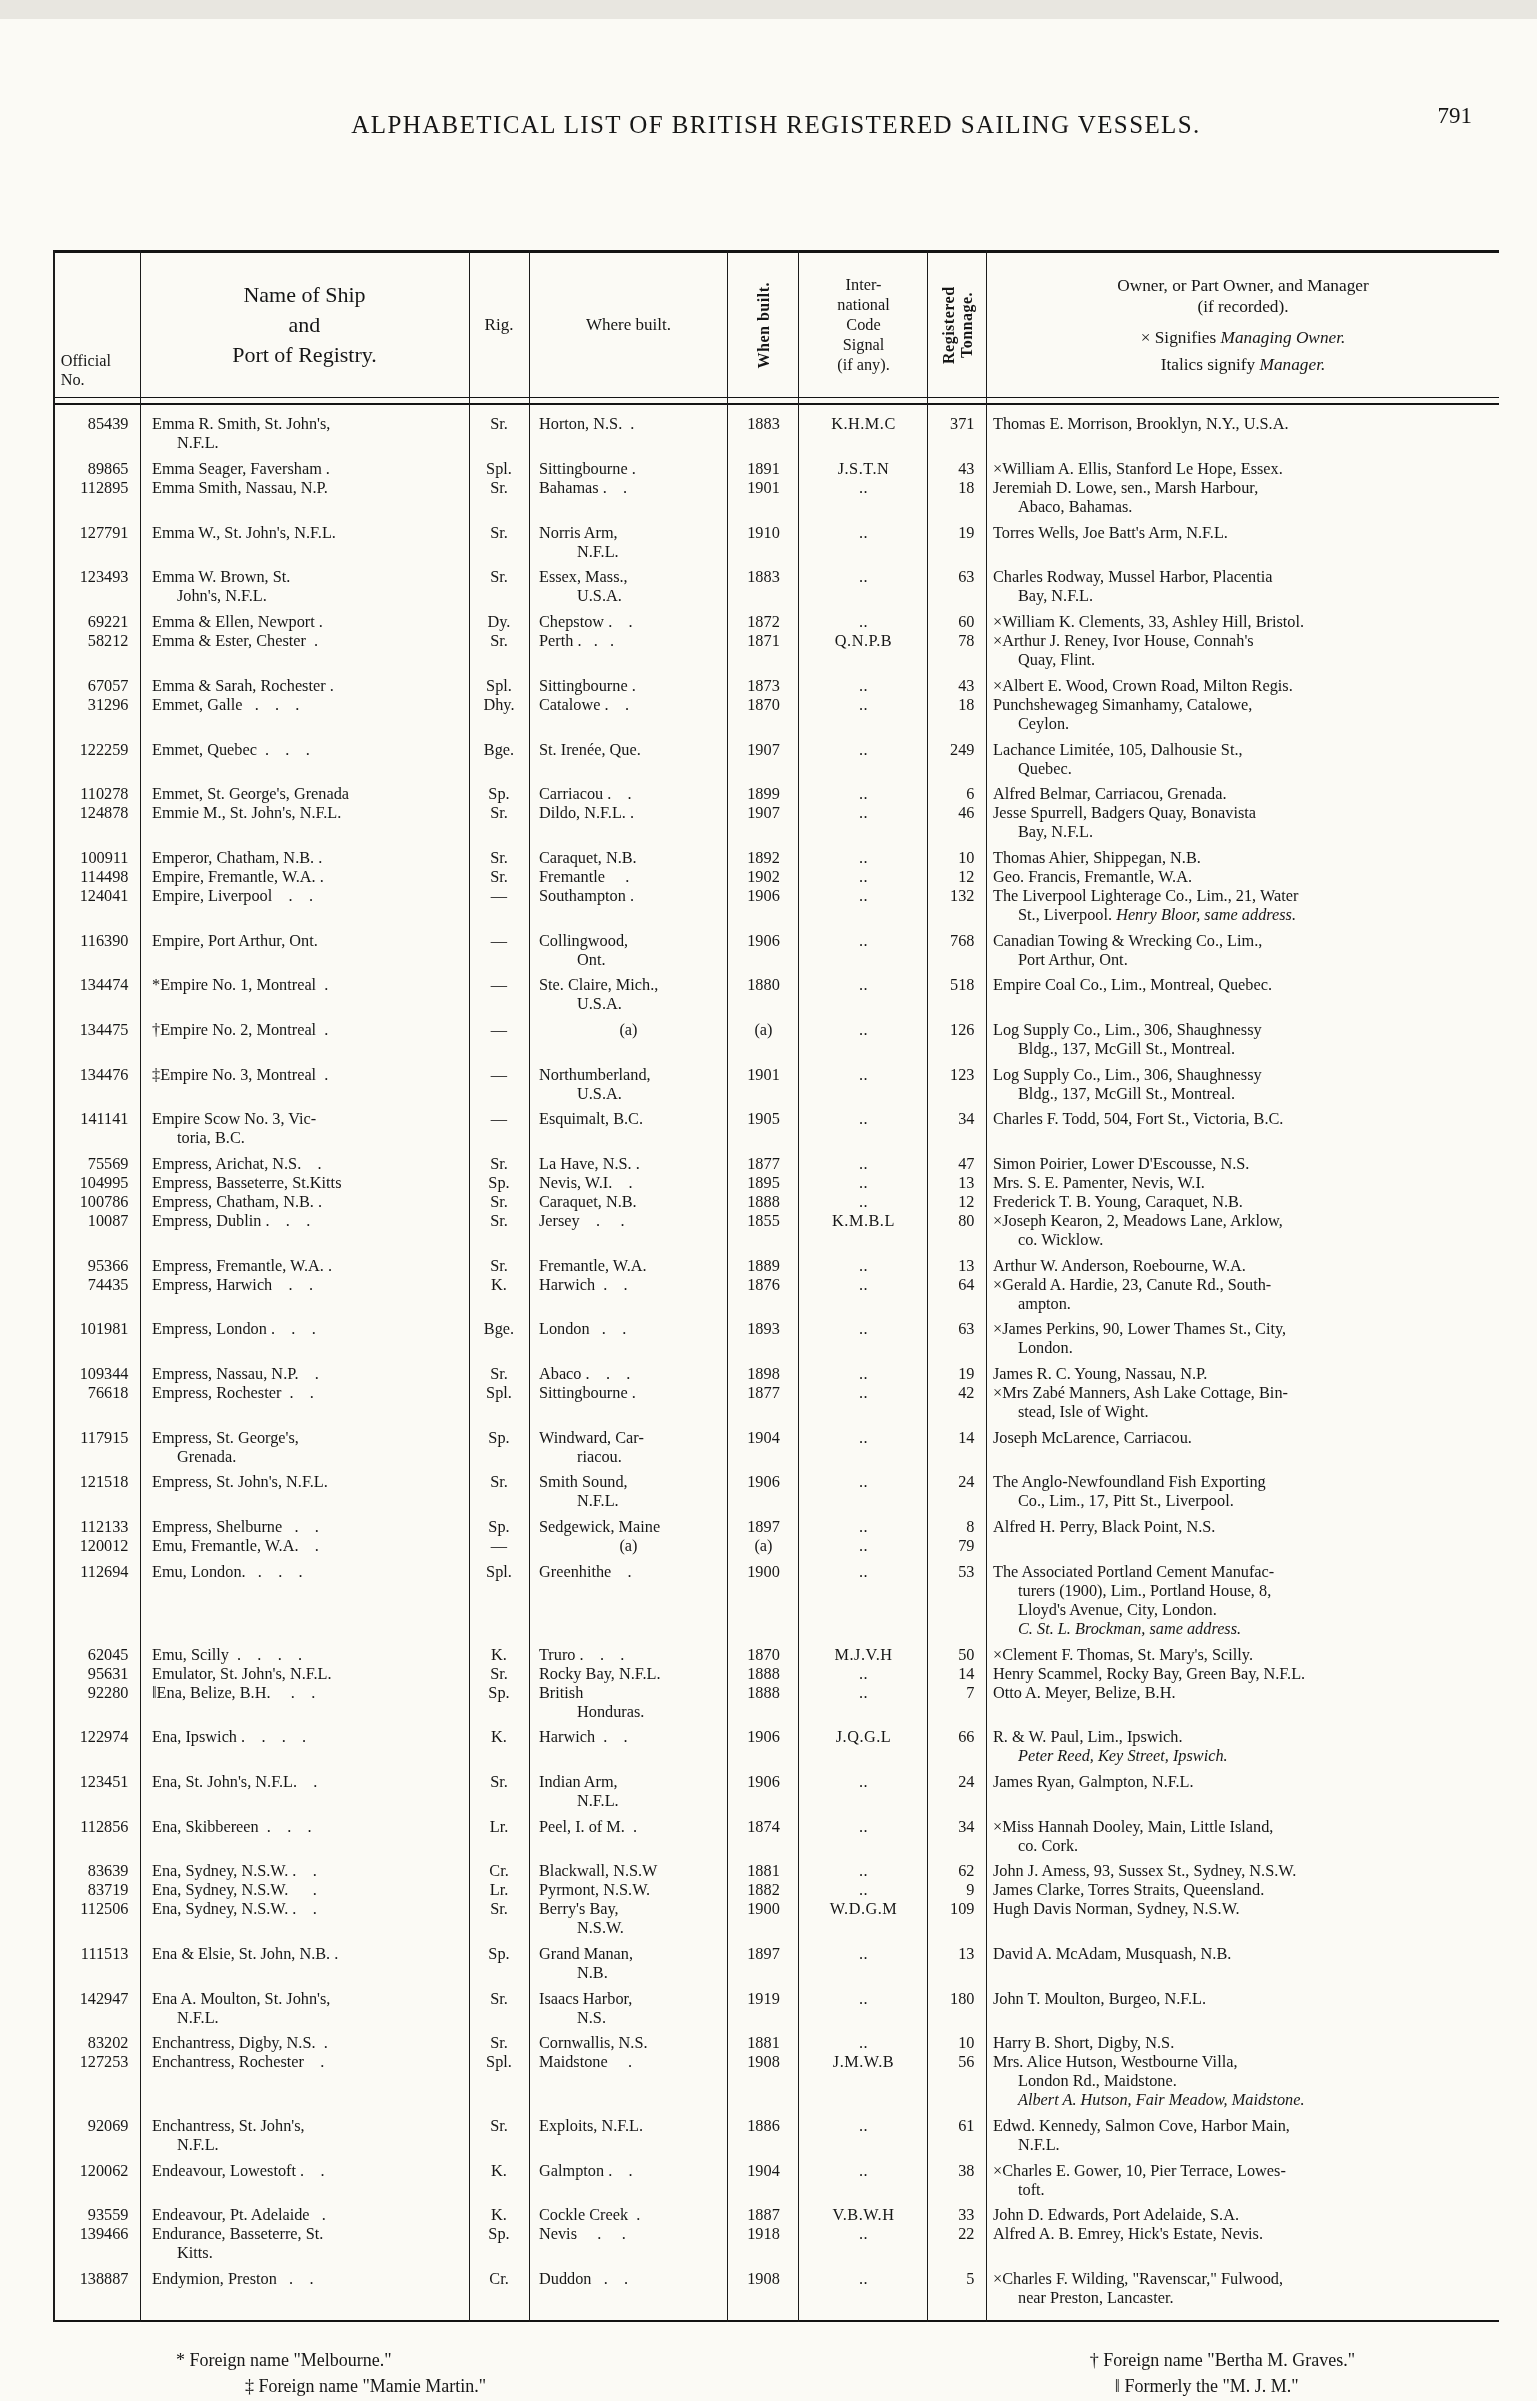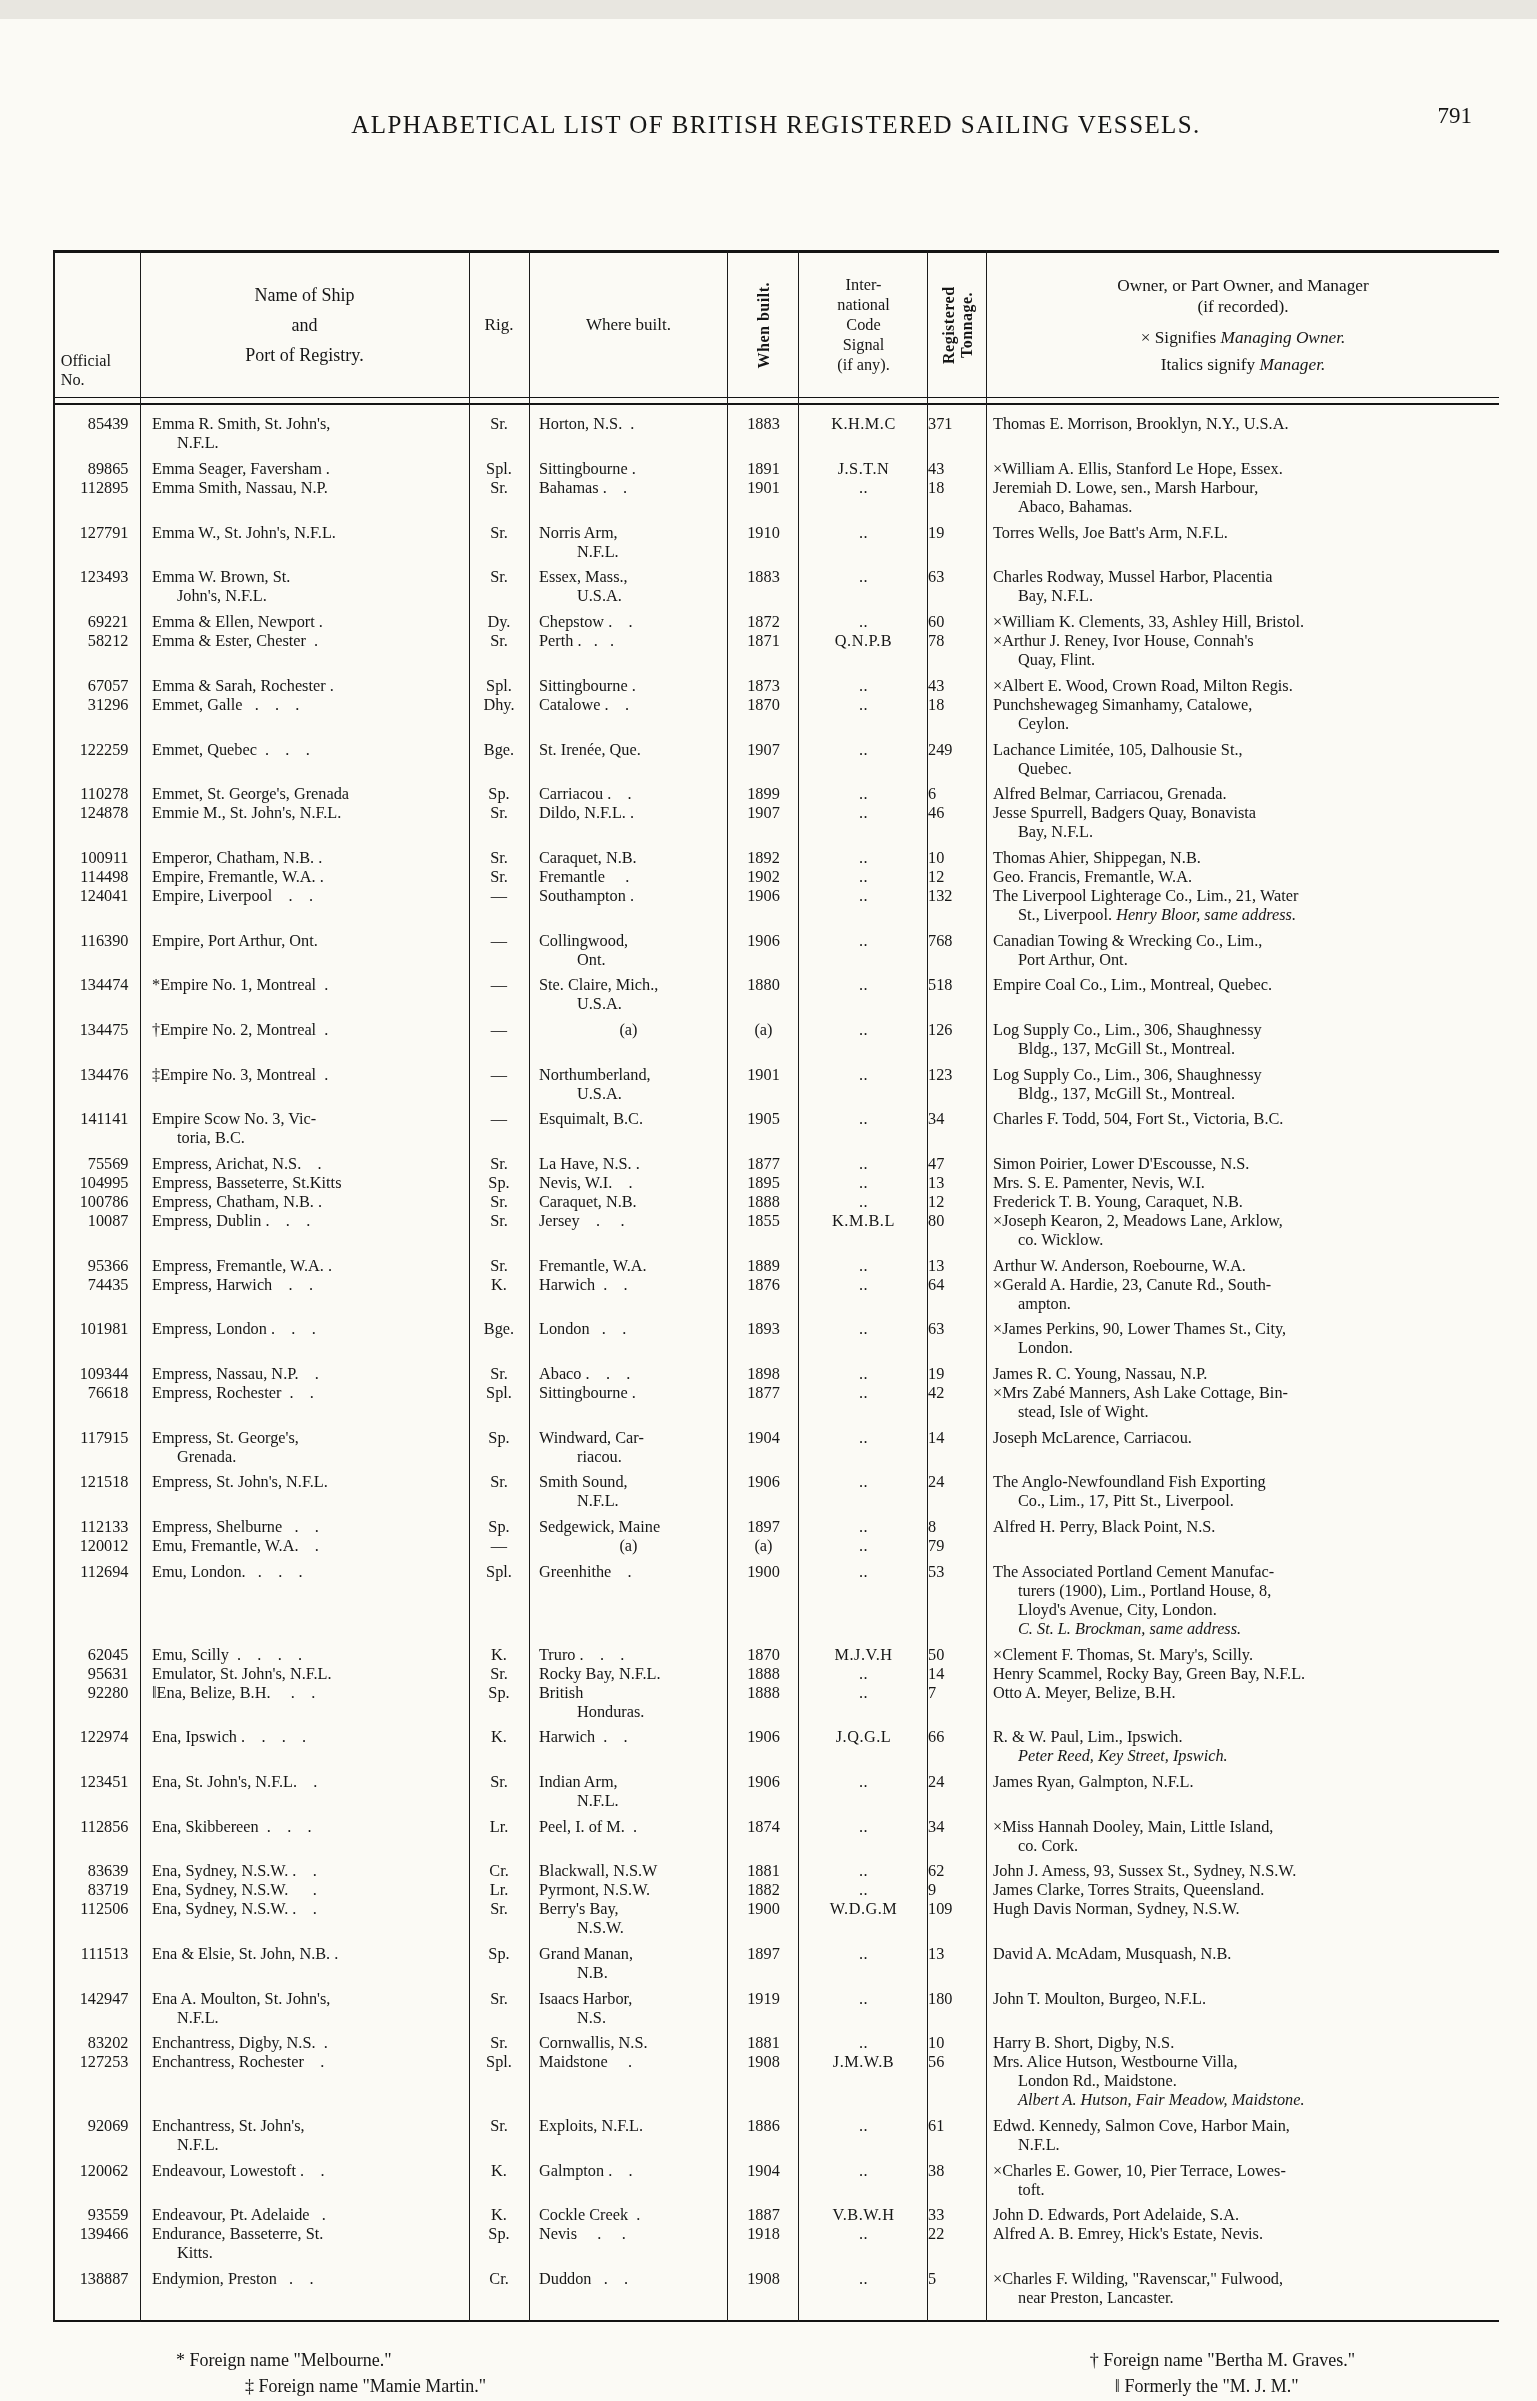--- a/index.html
+++ b/index.html
@@ -18,40 +18,40 @@
   .table{width:1446px;margin:111px 0 0 53px;position:relative;}
   .rule-top{border-top:3.4px solid #141414;}
   .rule-mid{height:4.8px;border-top:1.4px solid #141414;border-bottom:2.4px solid #141414;}
   .rule-bottom{border-top:2.9px solid #141414;}
   .vline{position:absolute;top:0;bottom:0;width:1.2px;background:#1b1b1b;}
   .vline.edge{width:2.1px;}
   
   .thead{display:grid;grid-template-columns:87px 329px 60px 199px 71px 129px 59px 1fr;height:144px;align-items:center;font-size:17px;}
   .hc{text-align:center;}
   .hc-official{align-self:end;text-align:left;padding:0 0 7.7px 7.7px;line-height:19px;font-size:16.3px;}
-  .hc-name{line-height:30px;font-size:18px;}
+  .hc-name{line-height:30px;font-size:22px;}
   .hc-vert{writing-mode:vertical-rl;transform:rotate(180deg);font-weight:bold;font-size:16px;justify-self:center;letter-spacing:0.5px;}
   .hc-signal{line-height:20px;font-size:16.3px;}
   .hc-owner{line-height:21px;font-size:17.3px;}
   .hc-owner .ln2{margin-bottom:9.6px;}
   .hc-owner .ln3{margin-bottom:5.8px;}
   .it{font-style:italic;}
   
   .tbody{padding:9.6px 0 13.4px 0;font-size:16.3px;line-height:19px;}
   .trow{display:grid;grid-template-columns:87px 329px 60px 199px 71px 129px 59px 1fr;}
   .trow.gap{margin-top:6.7px;}
   .cell{white-space:pre-wrap;}
   .c-no{text-align:right;padding-right:11.5px;}
   .c-name{padding-left:37px;padding-right:3.8px;text-indent:-25px;}
   .c-rig{text-align:center;}
   .c-built{padding-left:48px;padding-right:1.9px;text-indent:-38px;}
   .c-built.ctr{text-align:center;padding:0;text-indent:0;}
   .c-year{text-align:center;}
   .c-sig{text-align:center;letter-spacing:0.5px;}
-  .c-tons{padding-right:12.5px;}
+  .c-tons{text-align:right;padding-right:12.5px;}
   .c-owner{padding-left:31px;padding-right:5.8px;text-indent:-25px;}
   
   .footnotes{width:1446px;margin:25px 0 0 53px;display:flex;font-size:18px;line-height:26px;}
   .fn-col{white-space:nowrap;}
   .fn-left{margin-left:123px;}
   .fn-right{margin-left:auto;margin-right:144px;}
   .fn-line2-left{margin-left:69px;}
   .fn-line2-right{margin-left:25px;}
 </style>
 </head>

